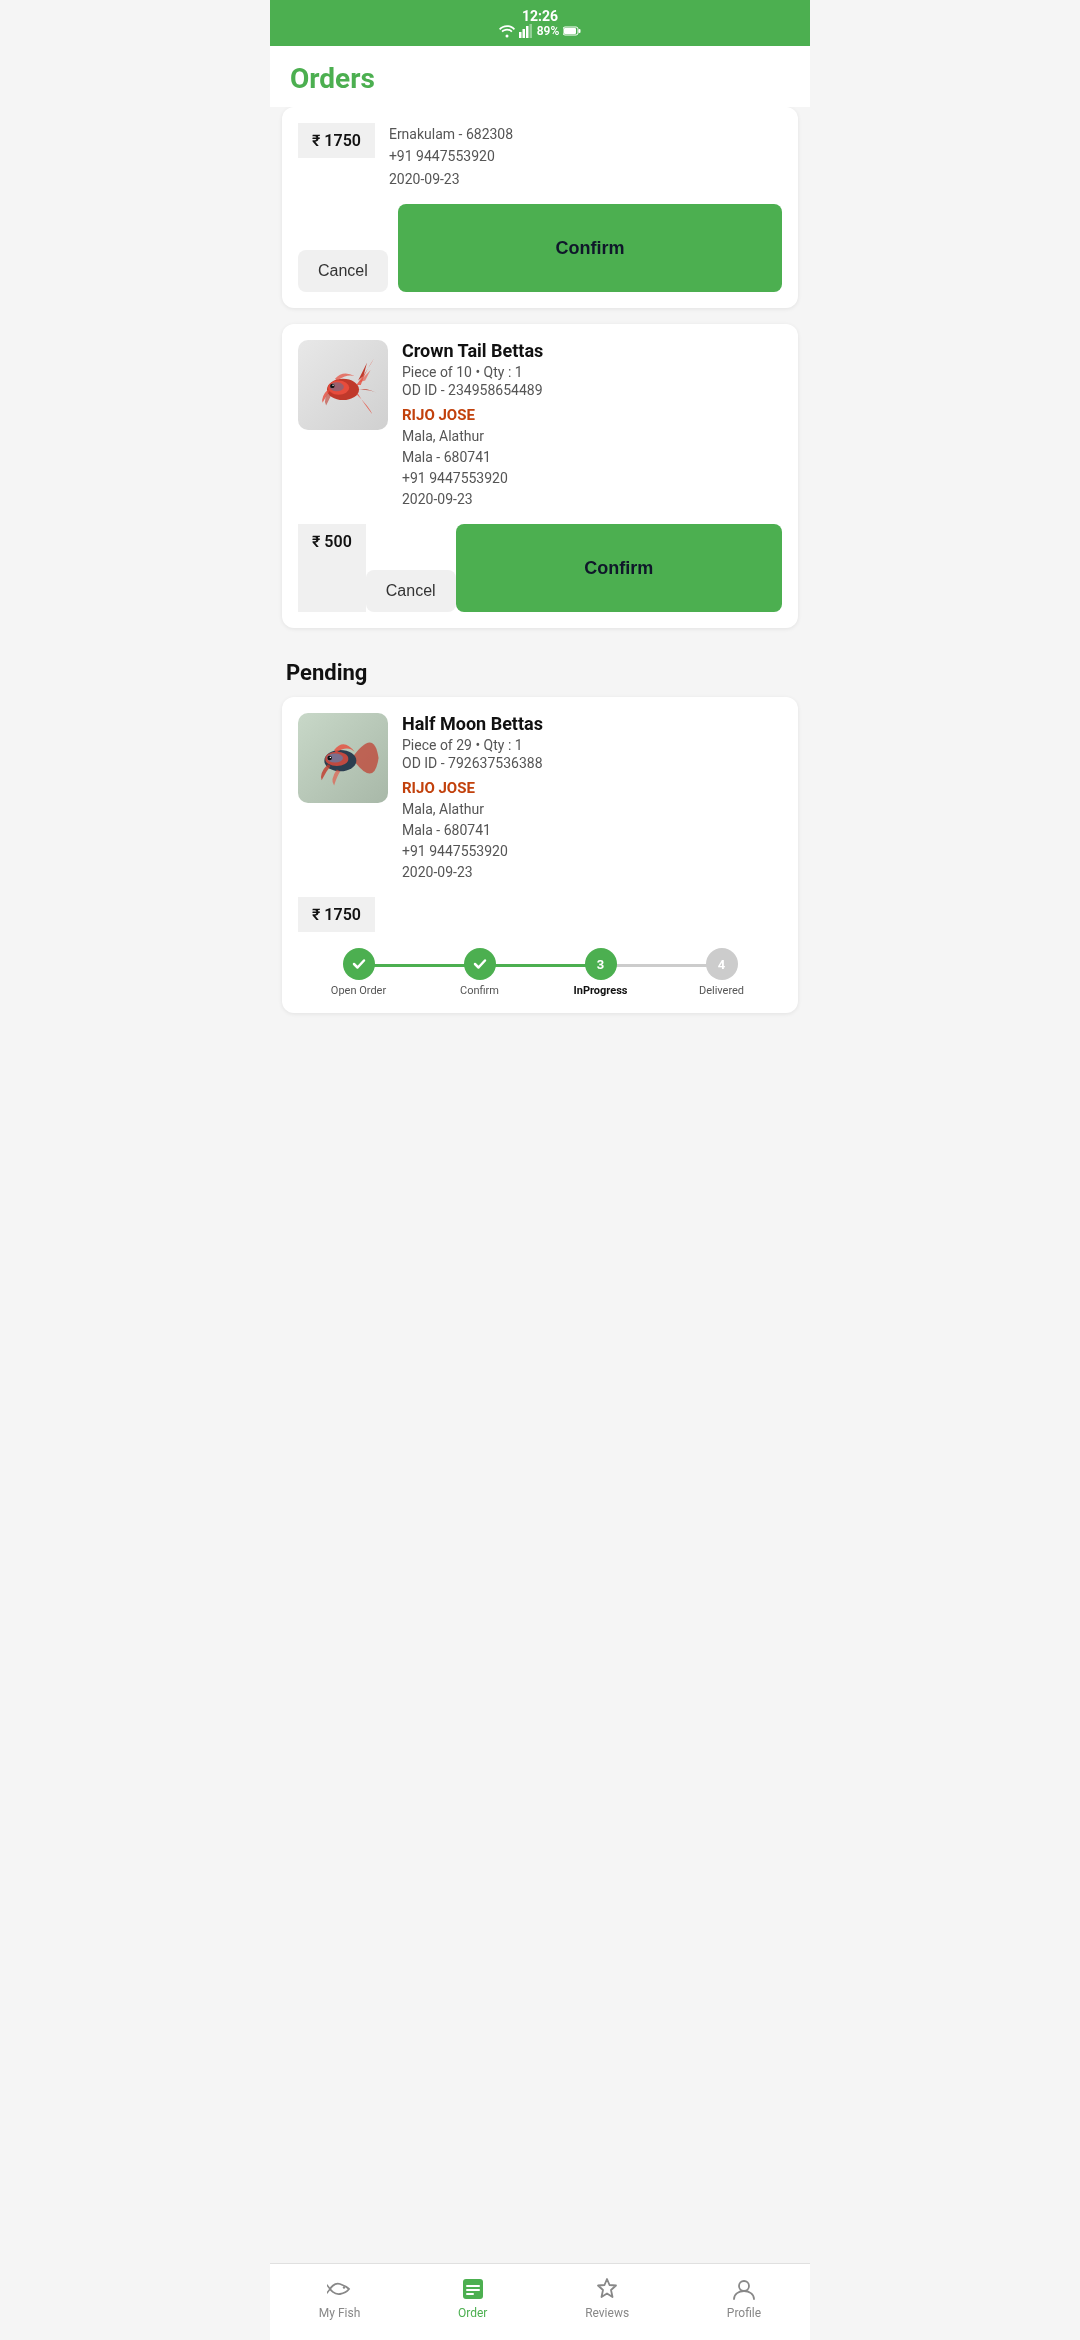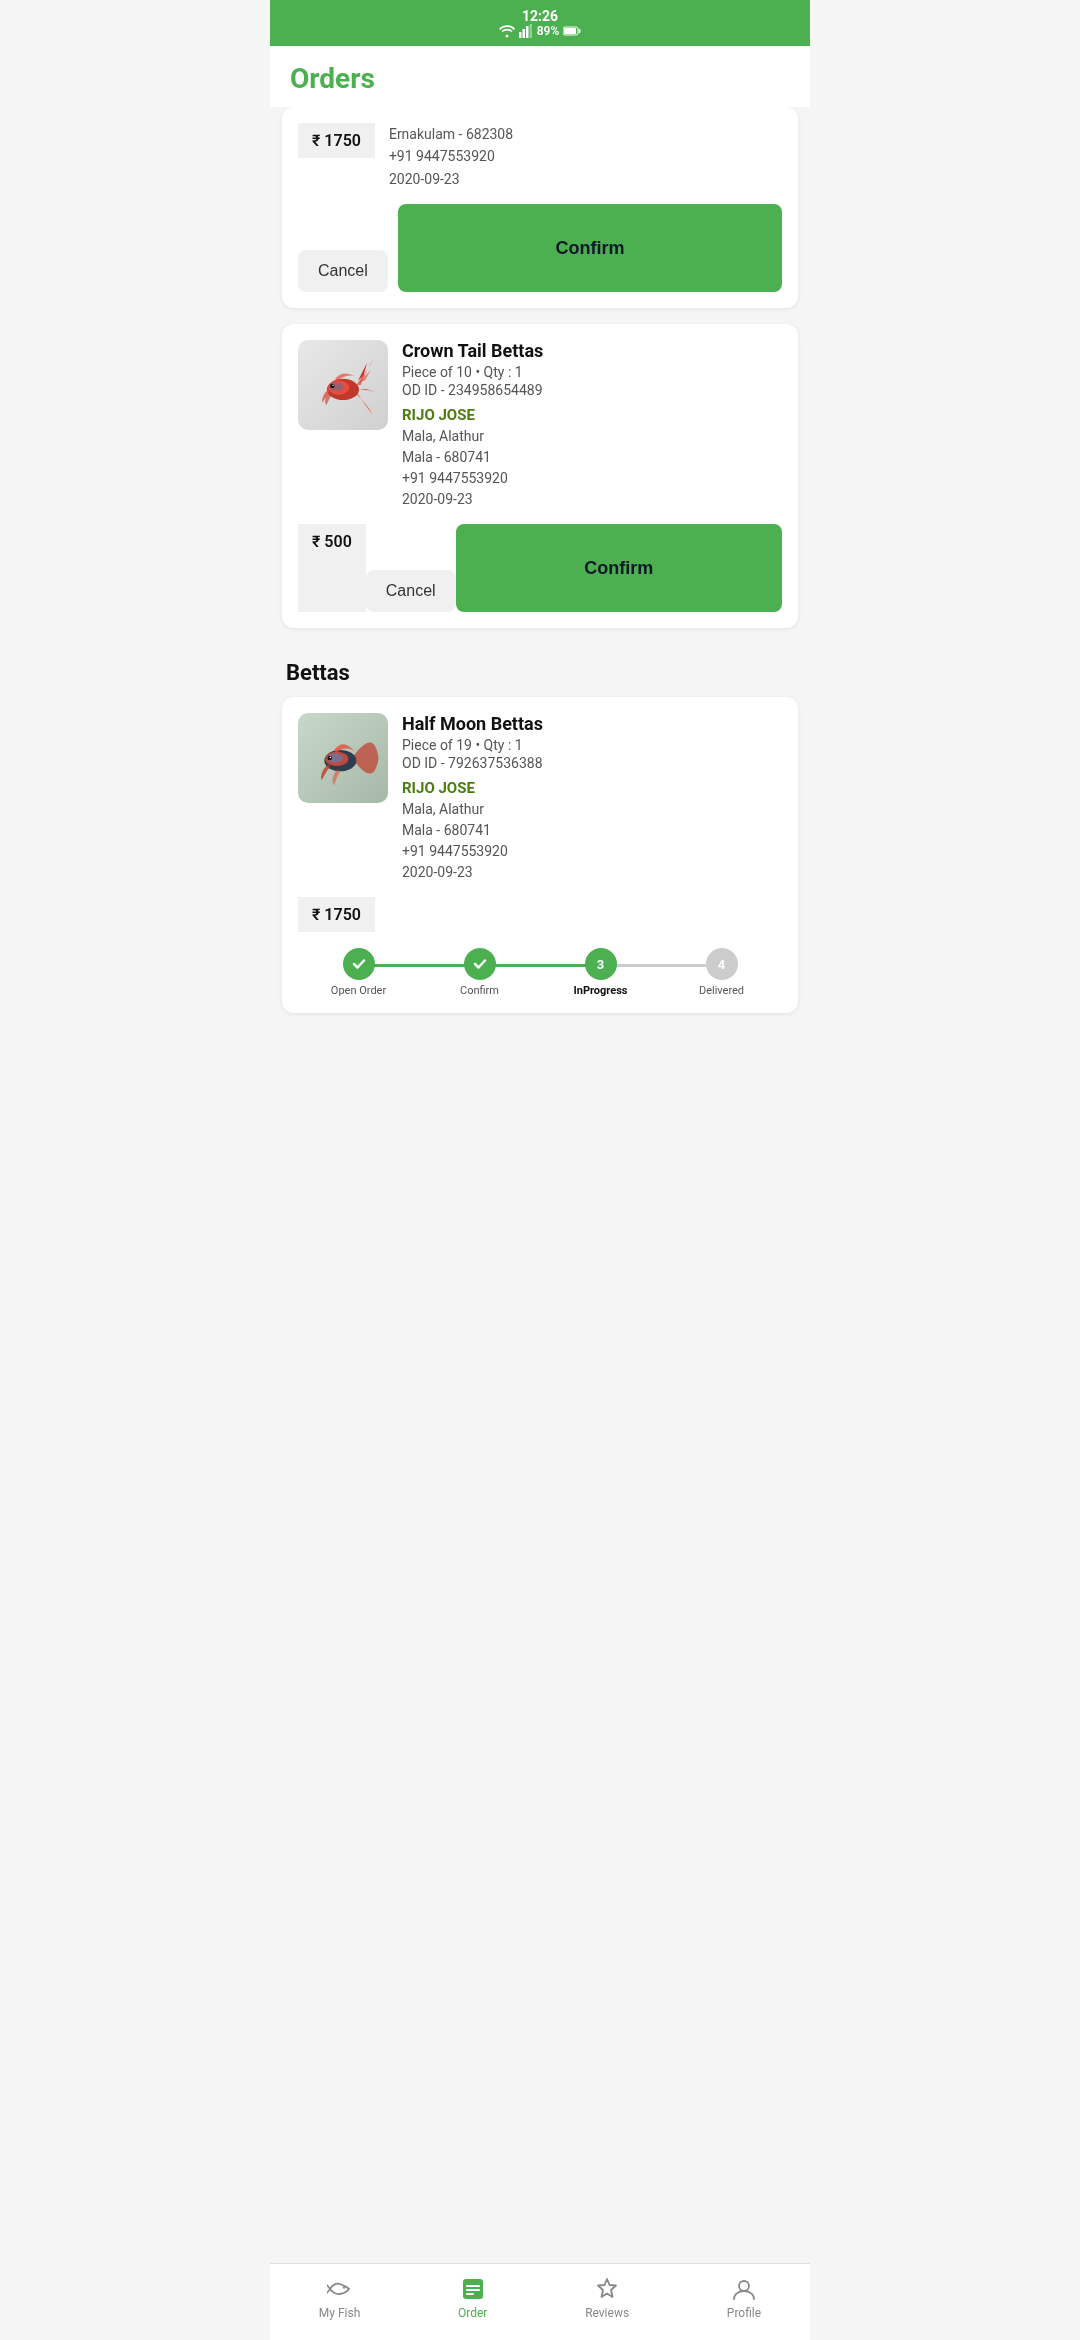--- a/index.html
+++ b/index.html
@@ -100,21 +100,21 @@
 
     .order-id {
       font-size: 14px;
       color: #555;
       margin-bottom: 8px;
     }
 
     .order-buyer-name {
       font-size: 15px;
       font-weight: 700;
-      color: #4d7c0f;
+      color: #c2410c;
       margin-bottom: 2px;
     }
 
     .order-address {
       font-size: 14px;
       color: #555;
       line-height: 1.5;
     }
 
     
@@ -397,21 +397,21 @@
         </div>
       </div>
     </div>
     <div class="order-bottom">
       <div class="price-badge">₹ 500</div>
       <button class="btn-cancel">Cancel</button>
       <button class="btn-confirm">Confirm</button>
     </div>
   </div>
 
-  <div class="section-label">Bettas</div>
+  <div class="section-label">Pending</div>
 
   <div class="order-card">
     <div class="order-card-top">
 
       <div class="order-fish-img fish-half-moon">
         <svg viewBox="0 0 90 90" xmlns="http://www.w3.org/2000/svg">
 
           <path d="M55 45 Q80 10 85 45 Q80 80 55 45" fill="#c0392b" opacity="0.7"></path>
 
           <ellipse cx="42" cy="48" rx="18" ry="12" fill="#2c3e50"></ellipse>
@@ -424,21 +424,21 @@
 
           <path d="M35 36 Q46 22 58 38 Q50 30 37 39" fill="#e74c3c" opacity="0.8"></path>
 
           <path d="M28 52 Q18 62 21 70 Q26 60 31 54" fill="#c0392b" opacity="0.8"></path>
 
           <path d="M38 58 Q30 70 35 76 Q38 66 42 60" fill="#e74c3c" opacity="0.6"></path>
         </svg>
       </div>
       <div class="order-info">
         <div class="order-fish-name">Half Moon Bettas</div>
-        <div class="order-meta">Piece of 19  •  Qty : 1</div>
+        <div class="order-meta">Piece of 29  •  Qty : 1</div>
         <div class="order-id">OD ID - 792637536388</div>
         <div class="order-buyer-name">RIJO JOSE</div>
         <div class="order-address">
           <span>Mala, Alathur</span><br>
           <span>Mala - 680741</span><br>
           <span>+91 9447553920</span><br>
           <span>2020-09-23</span>
         </div>
       </div>
     </div>

